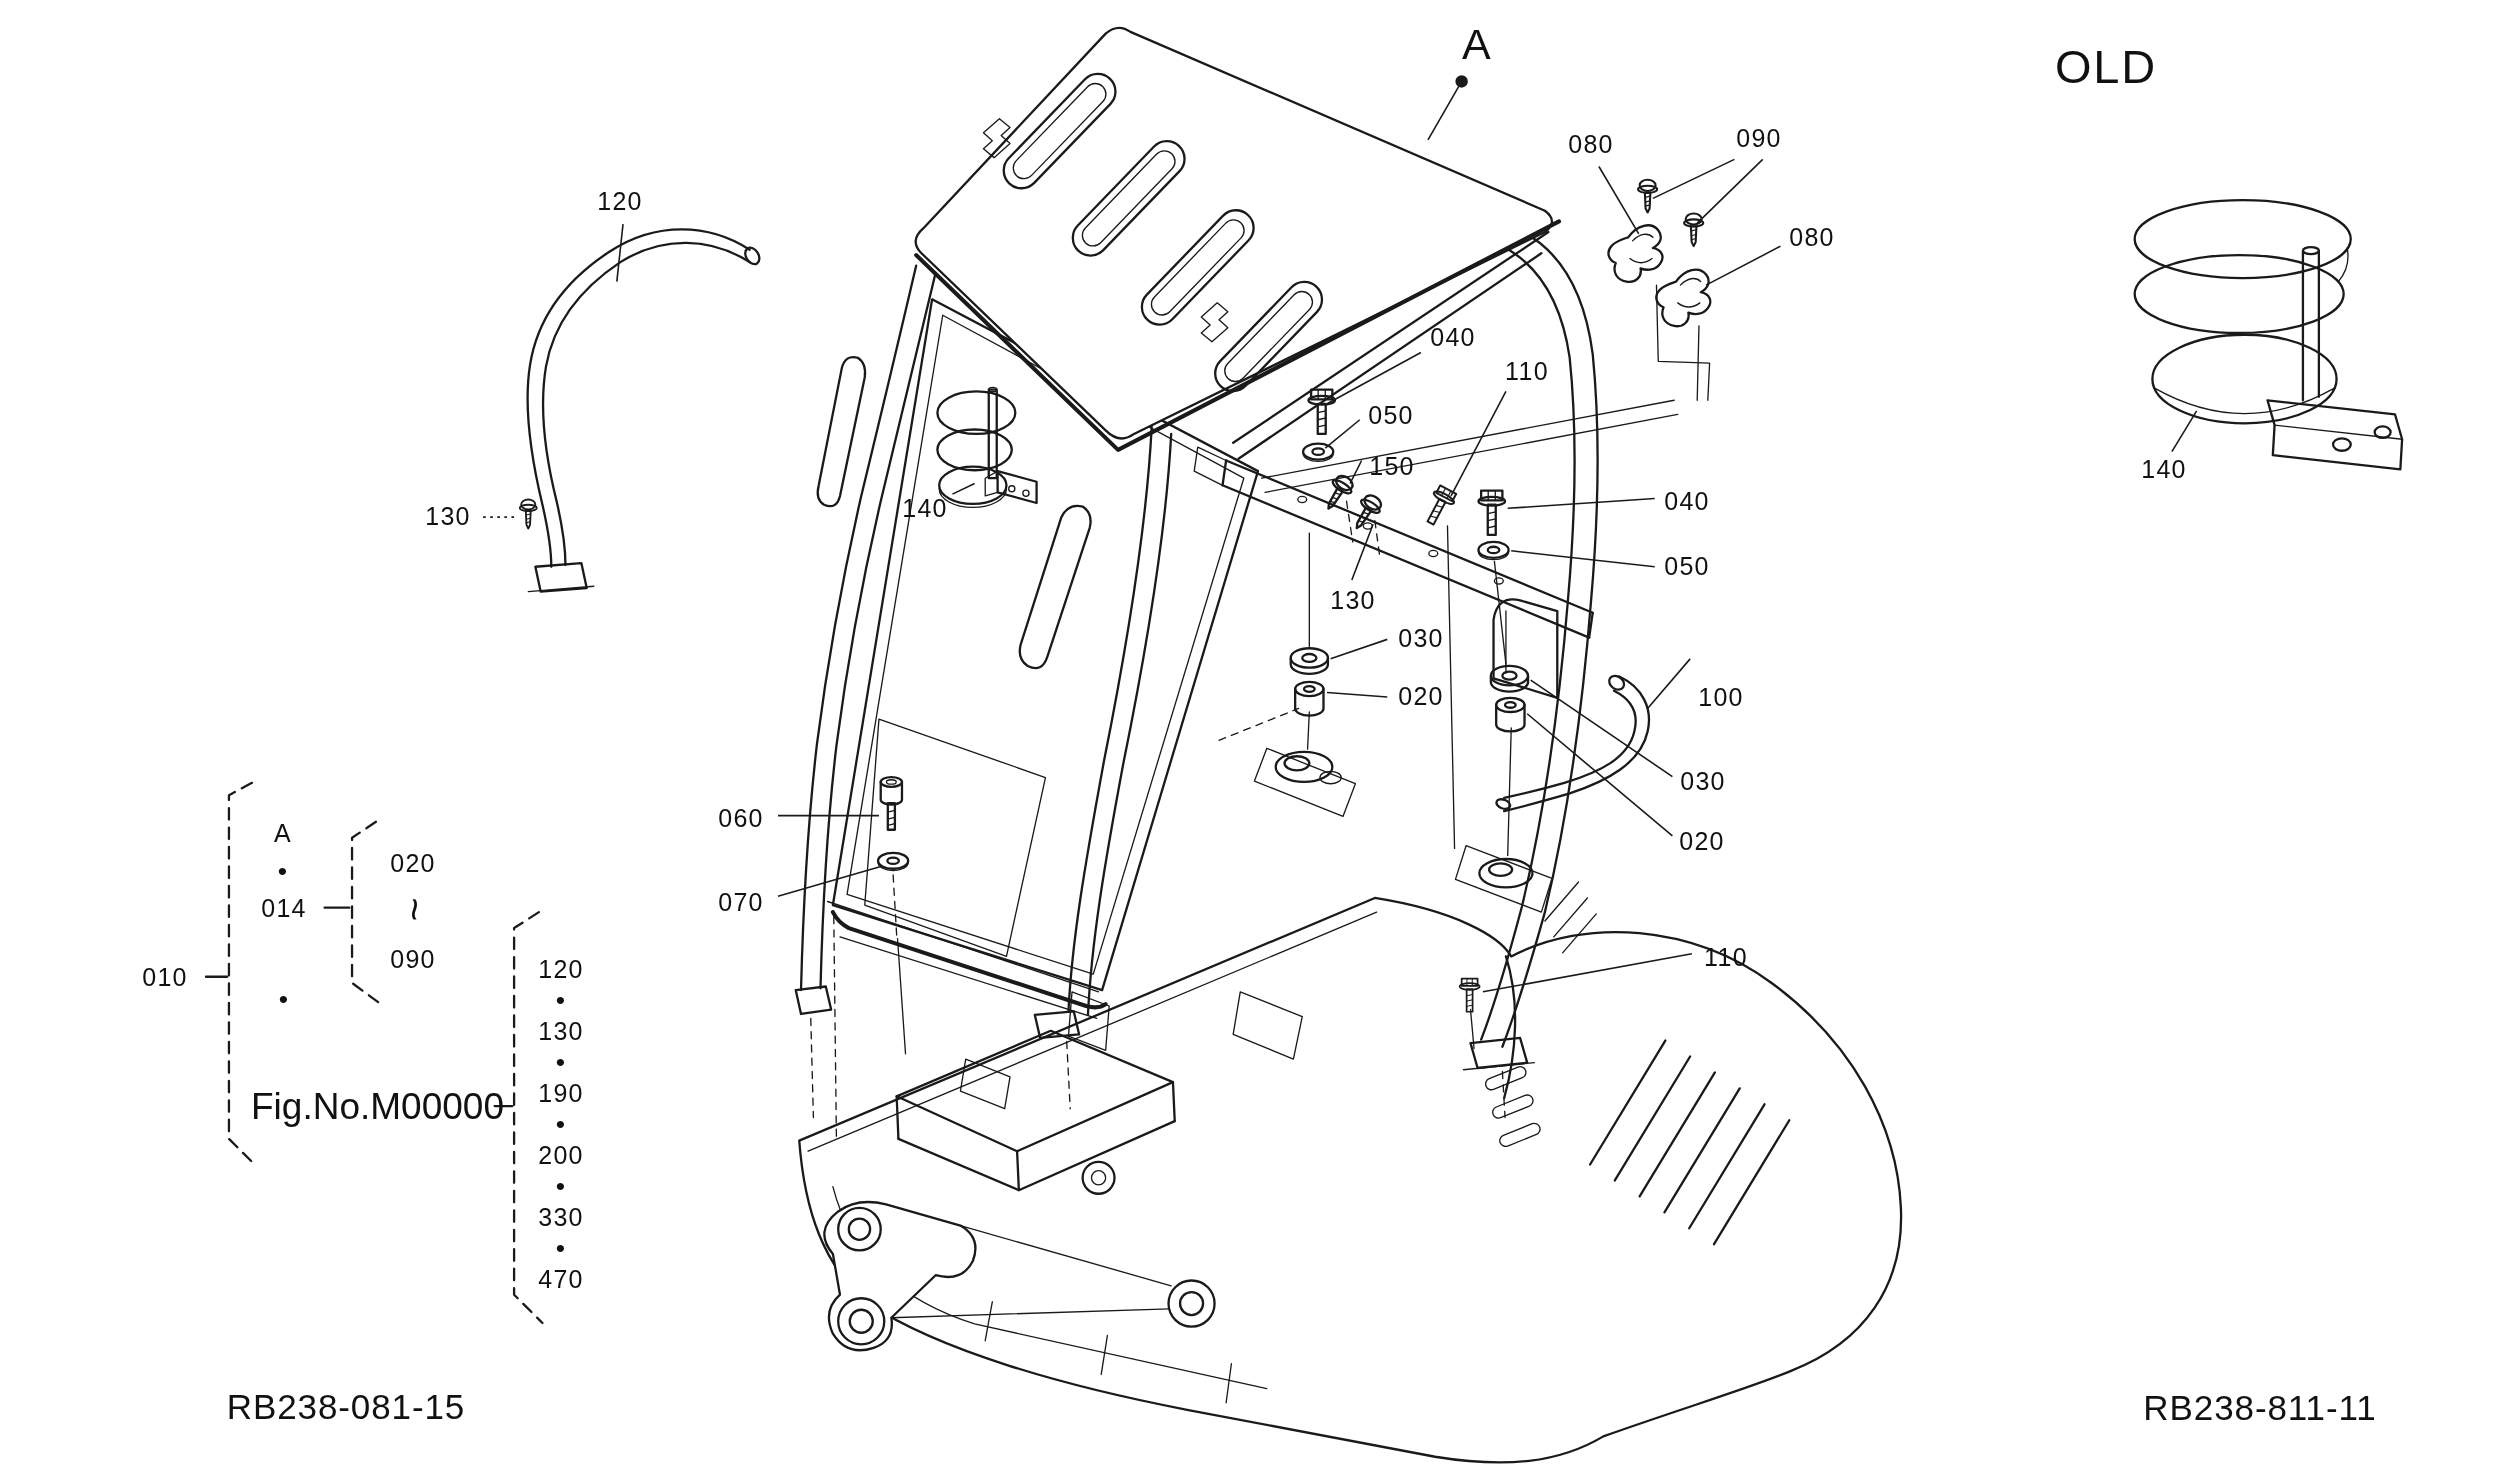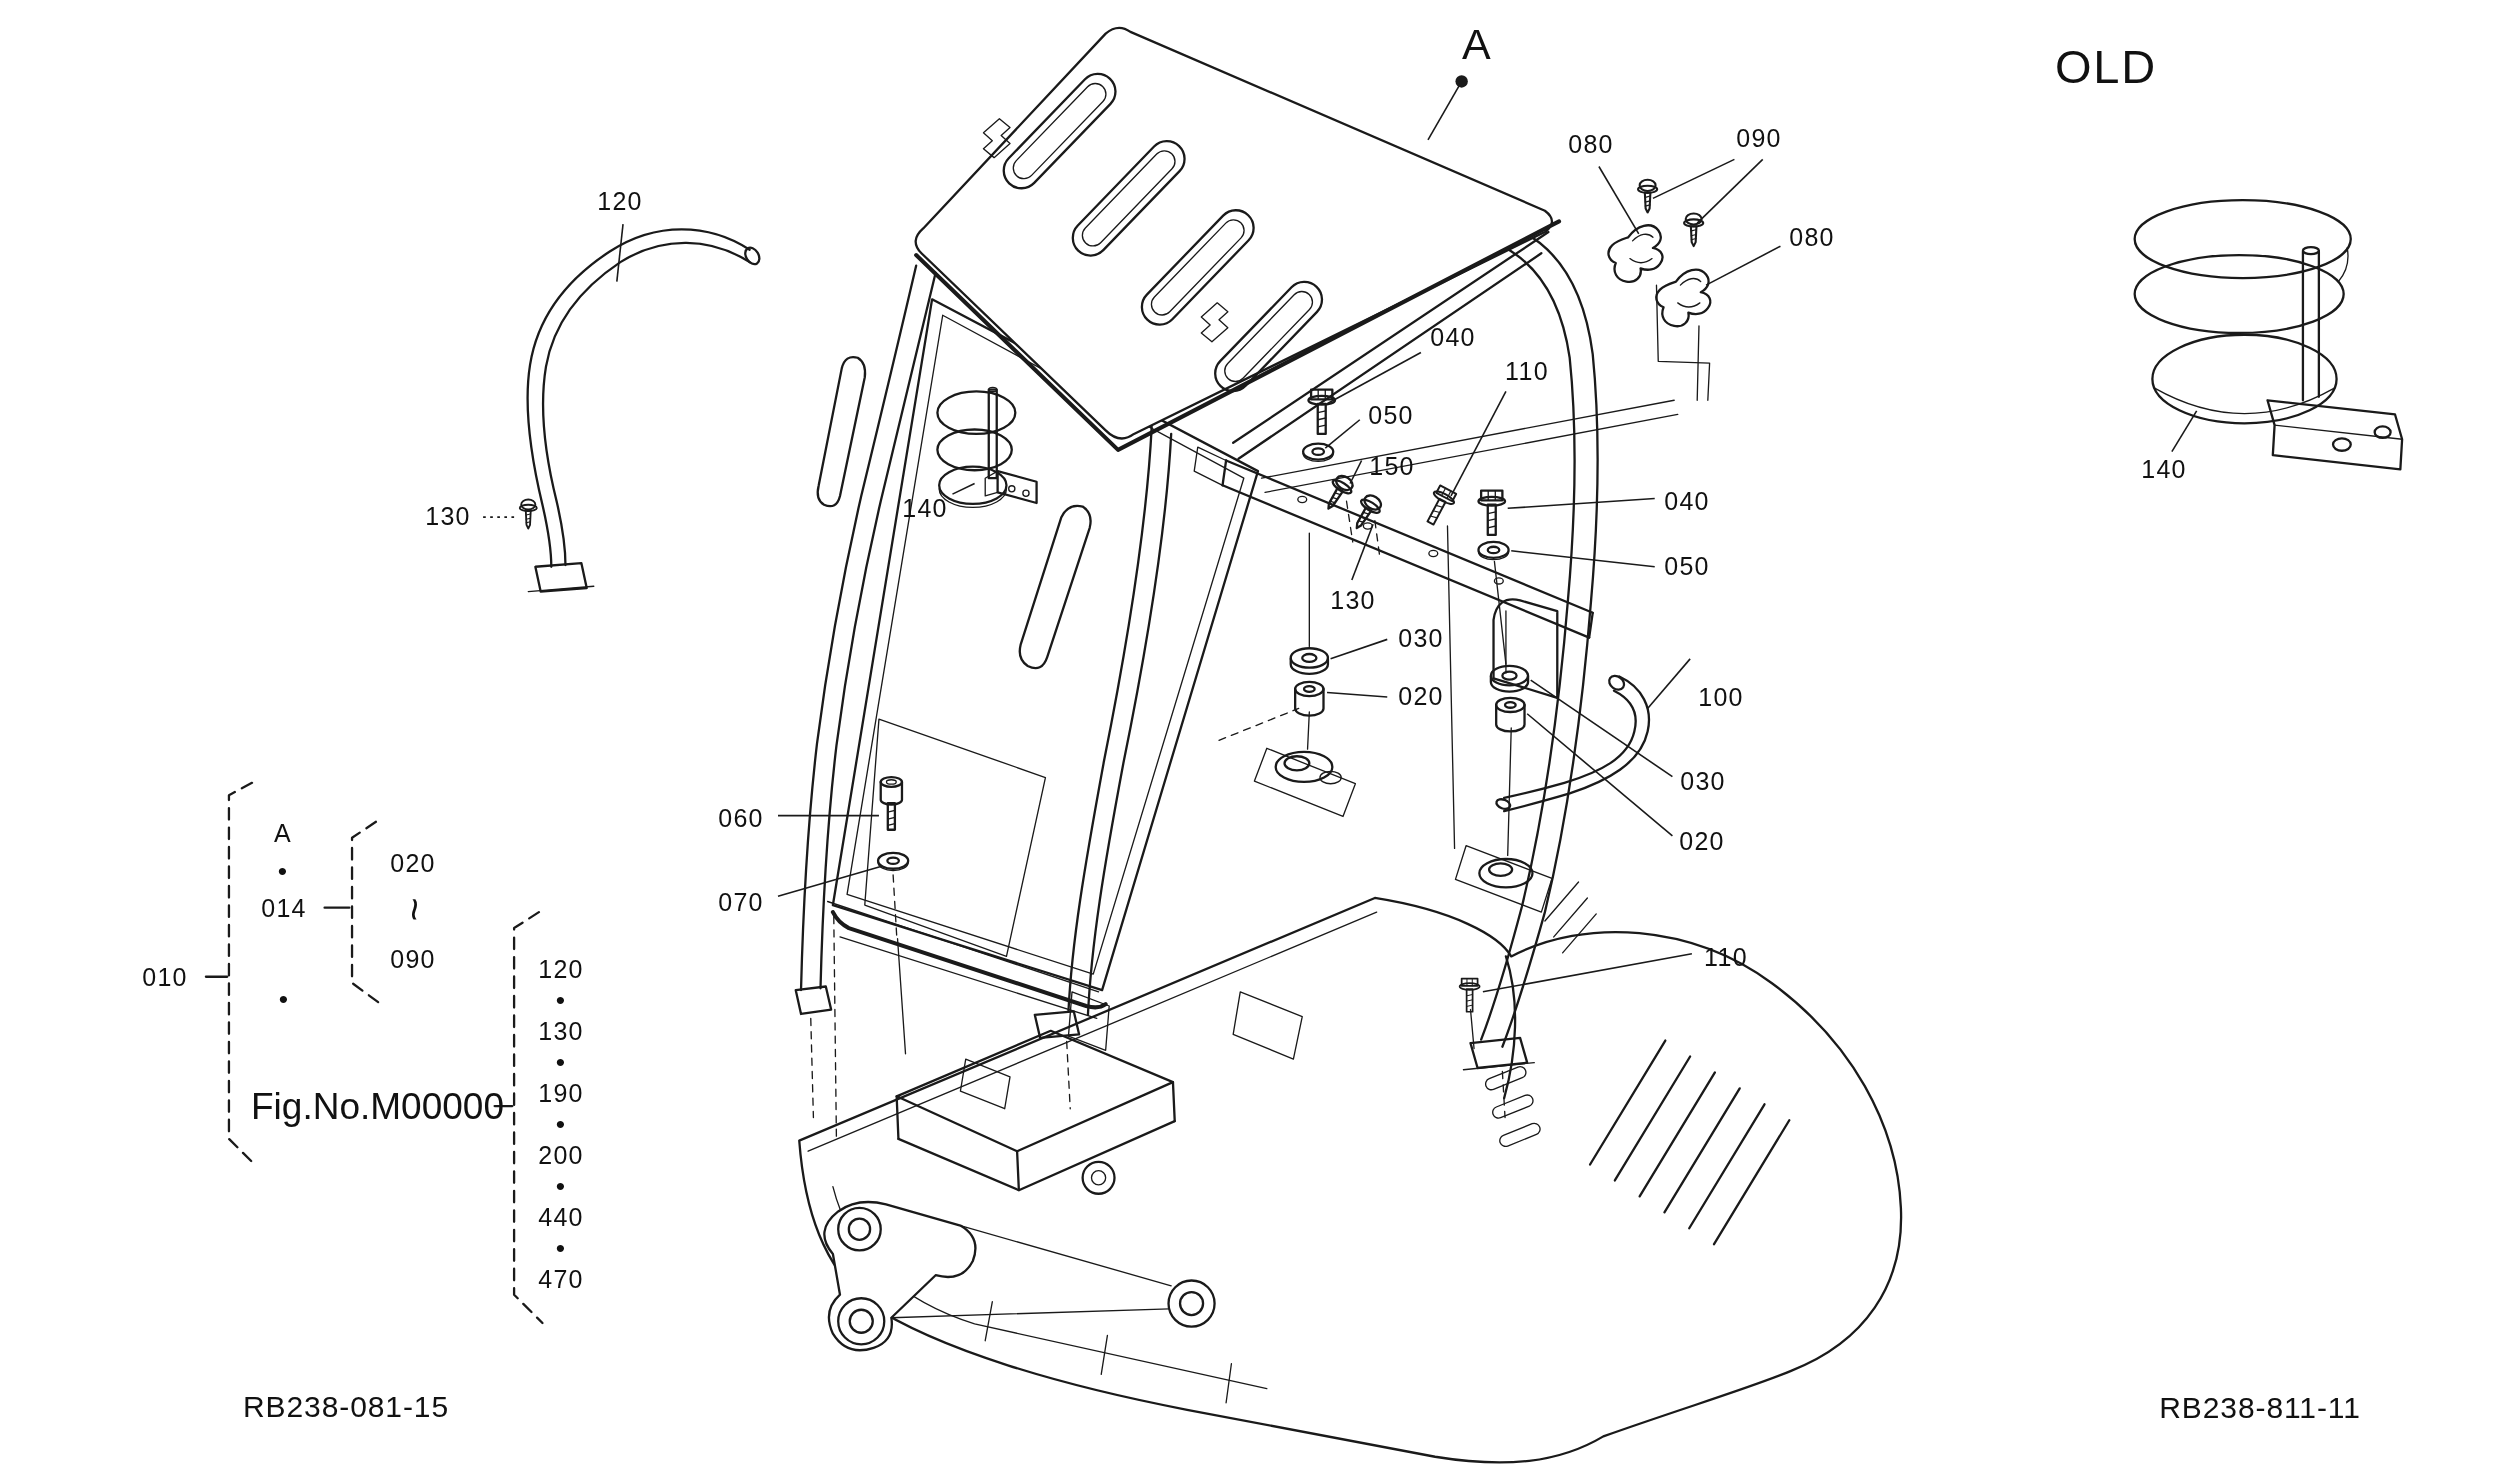--- a/index.html
+++ b/index.html
@@ -12,21 +12,21 @@
   .thin{stroke-width:1.5;}
   .thick{stroke-width:4.6;}
   .lead{stroke:#1a1a1a;stroke-width:1.8;fill:none;}
   .dash{stroke-dasharray:13 9;}
   .tdash{stroke-dasharray:8 7;stroke-width:1.5;}
   .dotld{stroke-dasharray:3 5;}
   .callout{position:absolute;transform:translate(-50%,-50%);font-size:25px;letter-spacing:1.3px;white-space:nowrap;color:#111;}
   .viewA{font-size:43px;}
   .oldlbl{font-size:47px;letter-spacing:1.8px;}
   .fign{position:absolute;transform:translateY(-50%);font-size:37px;white-space:nowrap;}
-  .code{position:absolute;transform:translate(-50%,-50%);font-size:30px;letter-spacing:0.9px;white-space:nowrap;}
+  .code{position:absolute;transform:translate(-50%,-50%);font-size:35px;letter-spacing:0.9px;white-space:nowrap;}
   .bullet{font-size:26.6px;}
   .tilde{transform:translate(-50%,-50%) rotate(90deg);font-size:41px;}
 </style>
 </head>
 <body>
 
 <div class="stage">
 
 <svg class="art" width="2500" height="1478" viewBox="0 0 2822 1669">
   <defs>
@@ -362,21 +362,21 @@
 <div class="fign" style="left:251px;top:1107px;">Fig.No.M00000</div>
 
 <div class="callout" style="left:561px;top:969px;">120</div>
 <div class="callout bullet" style="left:561px;top:1000px;">•</div>
 <div class="callout" style="left:561px;top:1031px;">130</div>
 <div class="callout bullet" style="left:561px;top:1062px;">•</div>
 <div class="callout" style="left:561px;top:1093px;">190</div>
 <div class="callout bullet" style="left:561px;top:1124px;">•</div>
 <div class="callout" style="left:561px;top:1155px;">200</div>
 <div class="callout bullet" style="left:561px;top:1186px;">•</div>
-<div class="callout" style="left:561px;top:1217px;">440</div>
+<div class="callout" style="left:561px;top:1217px;">330</div>
 <div class="callout bullet" style="left:561px;top:1248px;">•</div>
 <div class="callout" style="left:561px;top:1279px;">470</div>
 
 <div class="code" style="left:346px;top:1407px;">RB238-081-15</div>
 <div class="code" style="left:2260px;top:1408px;">RB238-811-11</div>
 
 </div>
 
 
 </body></html>

